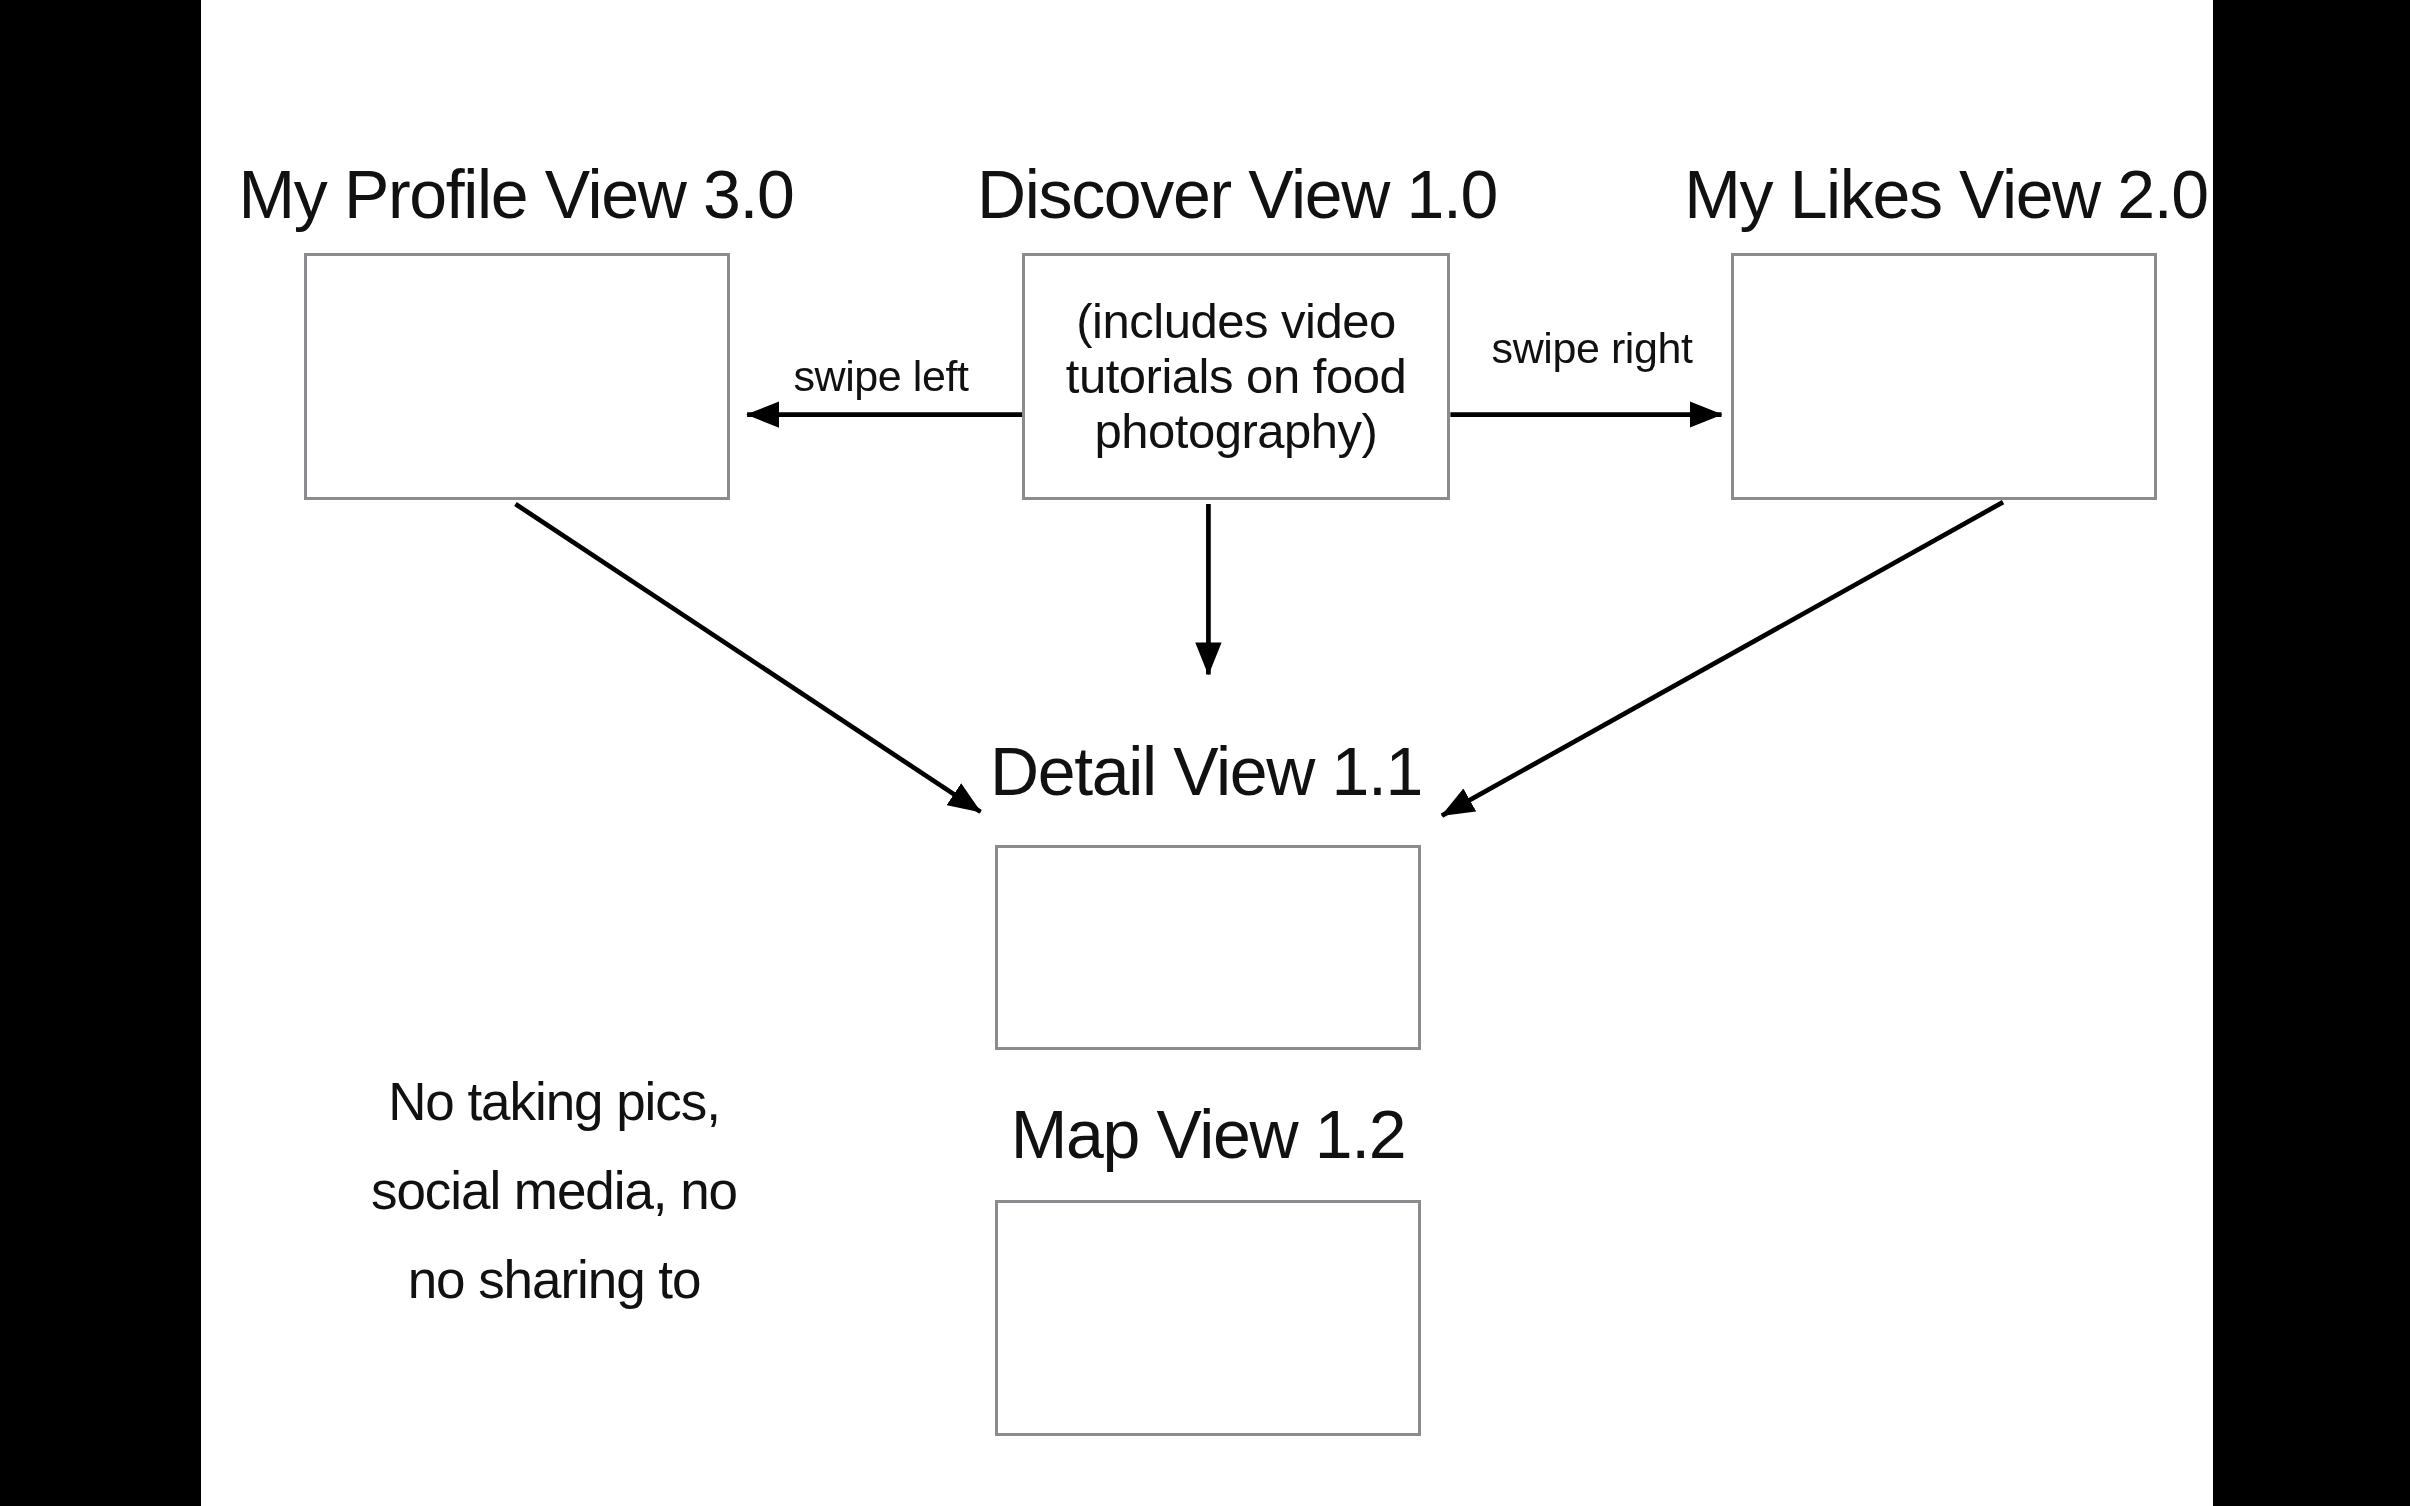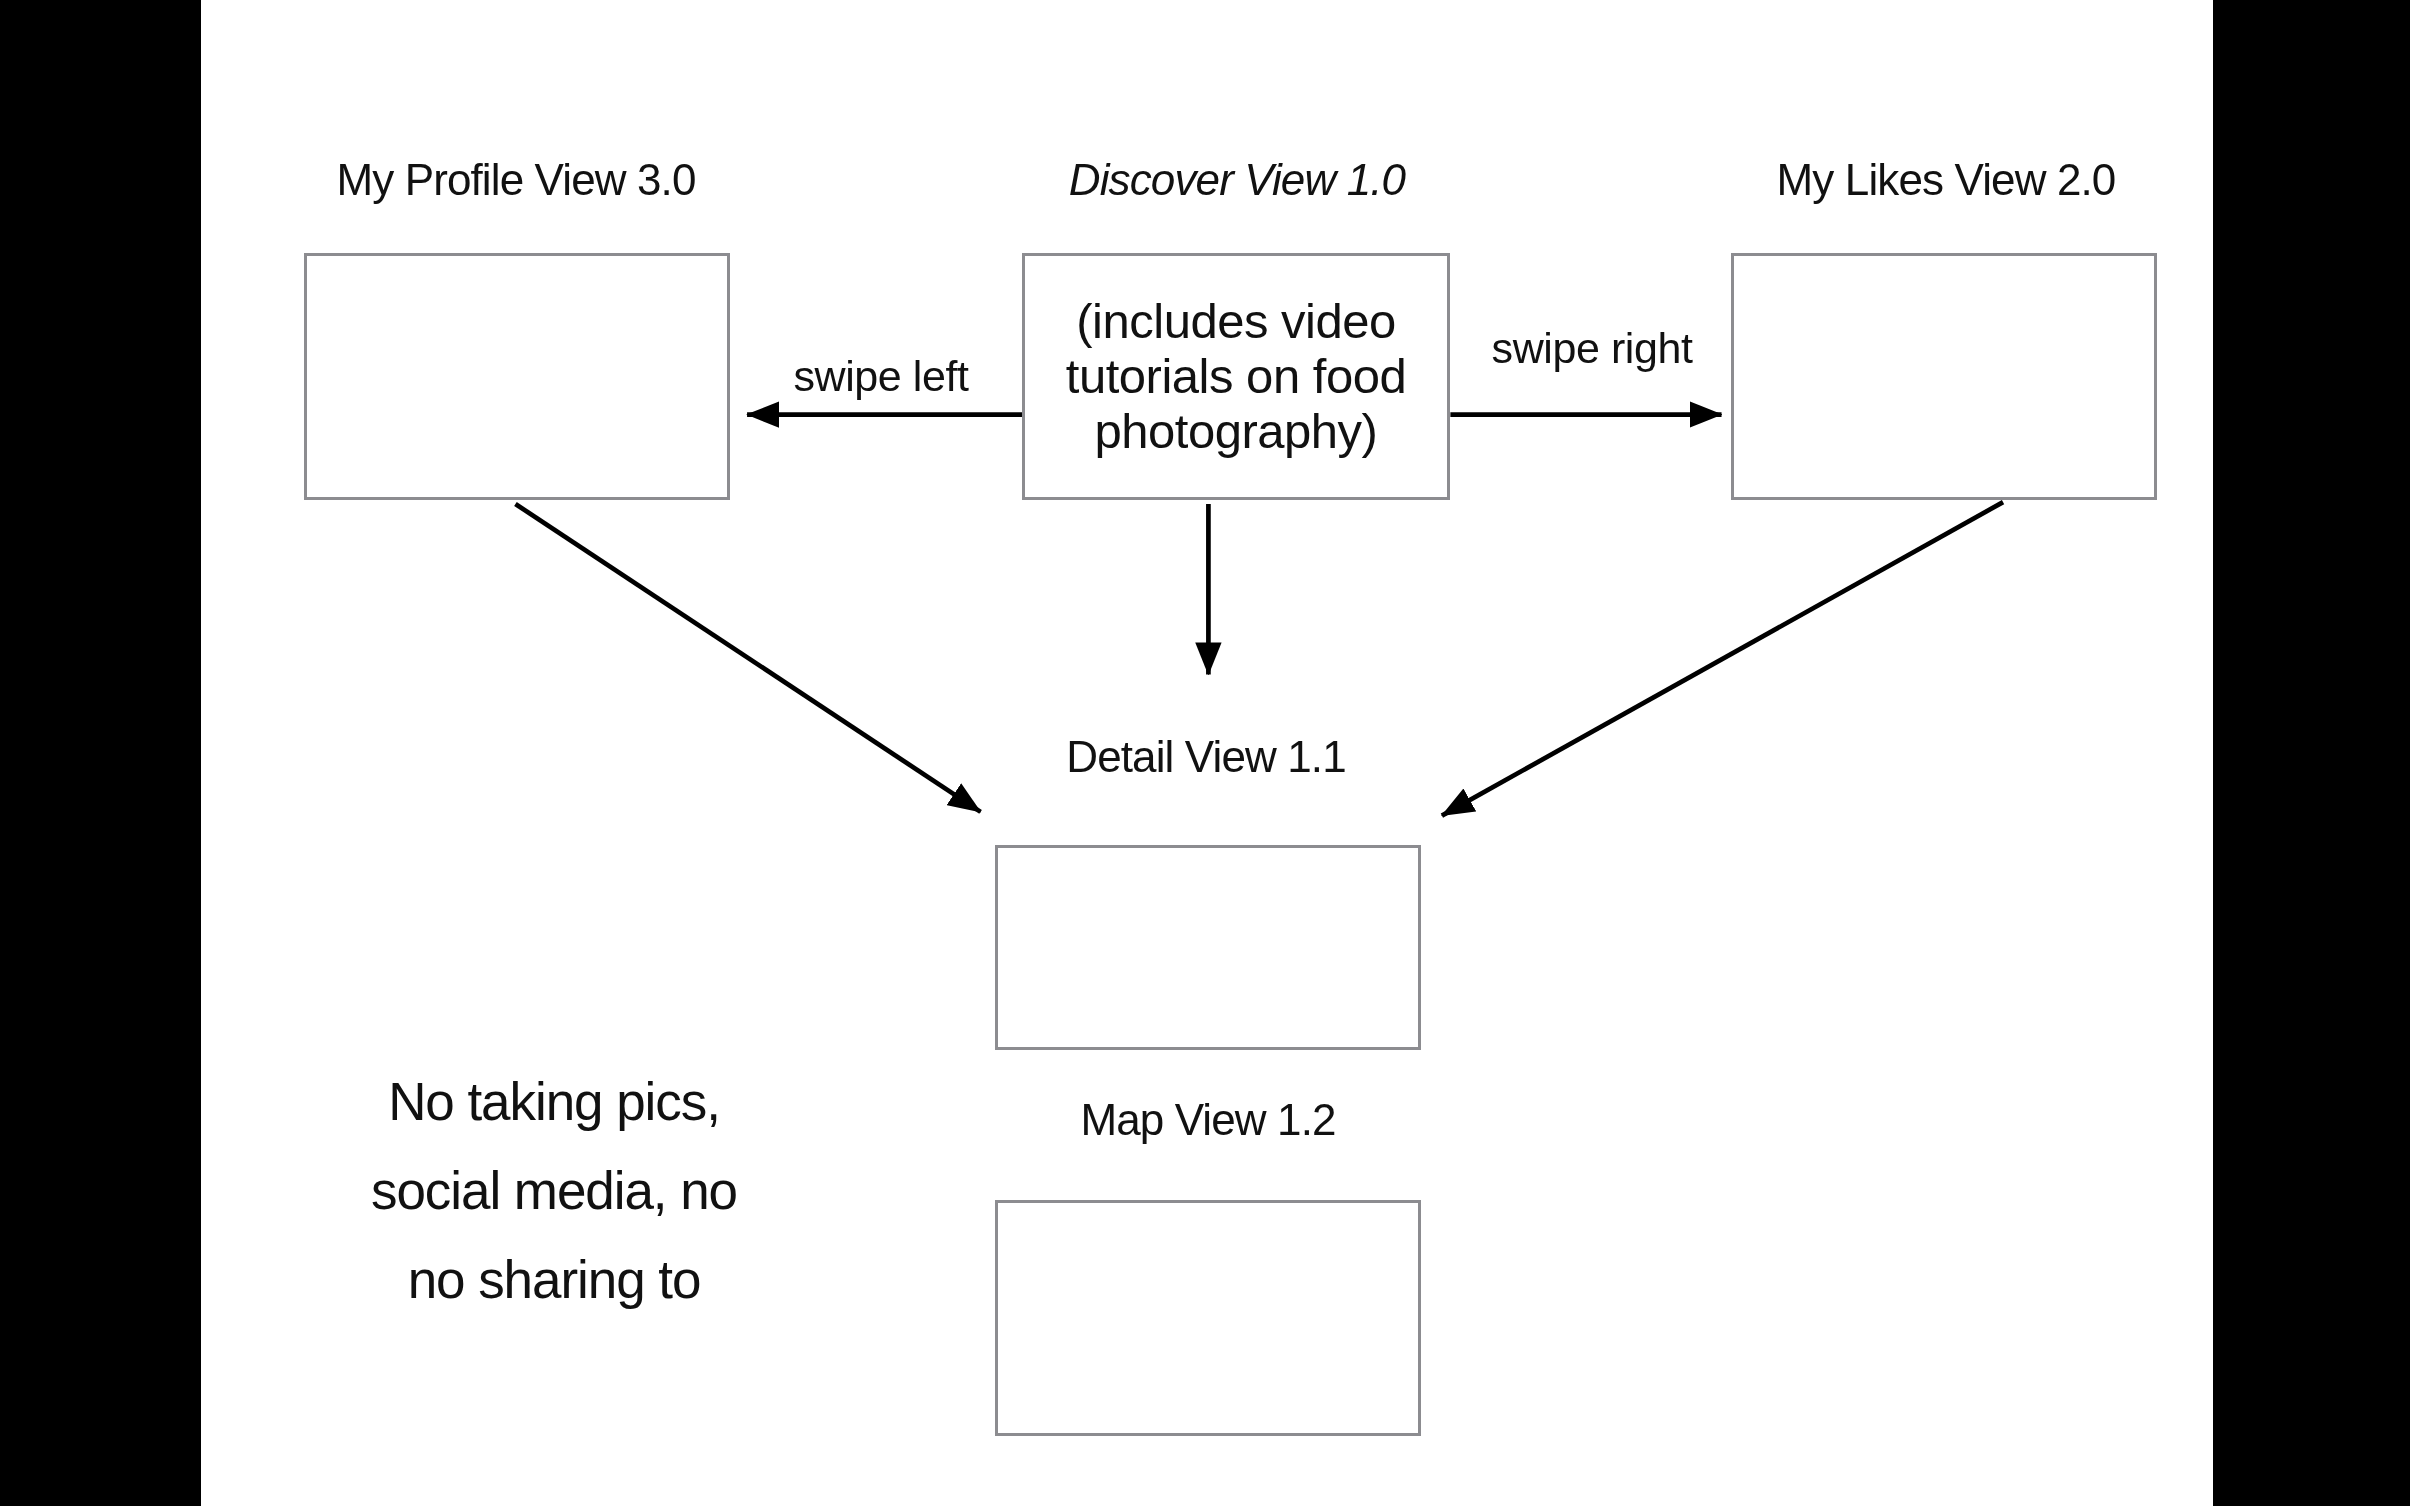--- a/index.html
+++ b/index.html
@@ -33,25 +33,25 @@
   #discover-box{
     left:821px;top:253px;width:428px;height:247px;
     display:flex;flex-direction:column;align-items:center;justify-content:center;
   }
   #likes-box{left:1530px;top:253px;width:426px;height:247px;}
   #detail-box{left:794px;top:845px;width:426px;height:205px;}
   #map-box{left:794px;top:1200px;width:426px;height:236px;}
 
   .label{
     position:absolute;transform:translateX(-50%);
-    font-size:44px;line-height:1.2;letter-spacing:-0.02em;
+    font-size:68px;line-height:1.2;letter-spacing:-0.02em;
     white-space:nowrap;color:var(--ink);font-weight:400;
   }
   #profile-title{left:315px;top:154px;}
-  #discover-title{left:1036px;top:154px;font-style:italic;}
+  #discover-title{left:1036px;top:154px;}
   #likes-title{left:1745px;top:154px;}
   #detail-title{left:1005px;top:731px;}
   #map-title{left:1007px;top:1094px;text-align:right;}
 
   .swipe-label{
     position:absolute;transform:translateX(-50%);
     font-size:43px;line-height:1.2;letter-spacing:-0.01em;
     white-space:nowrap;color:var(--ink);
   }
   #swipe-left-label{left:680px;top:323px;margin-top:28px;}

